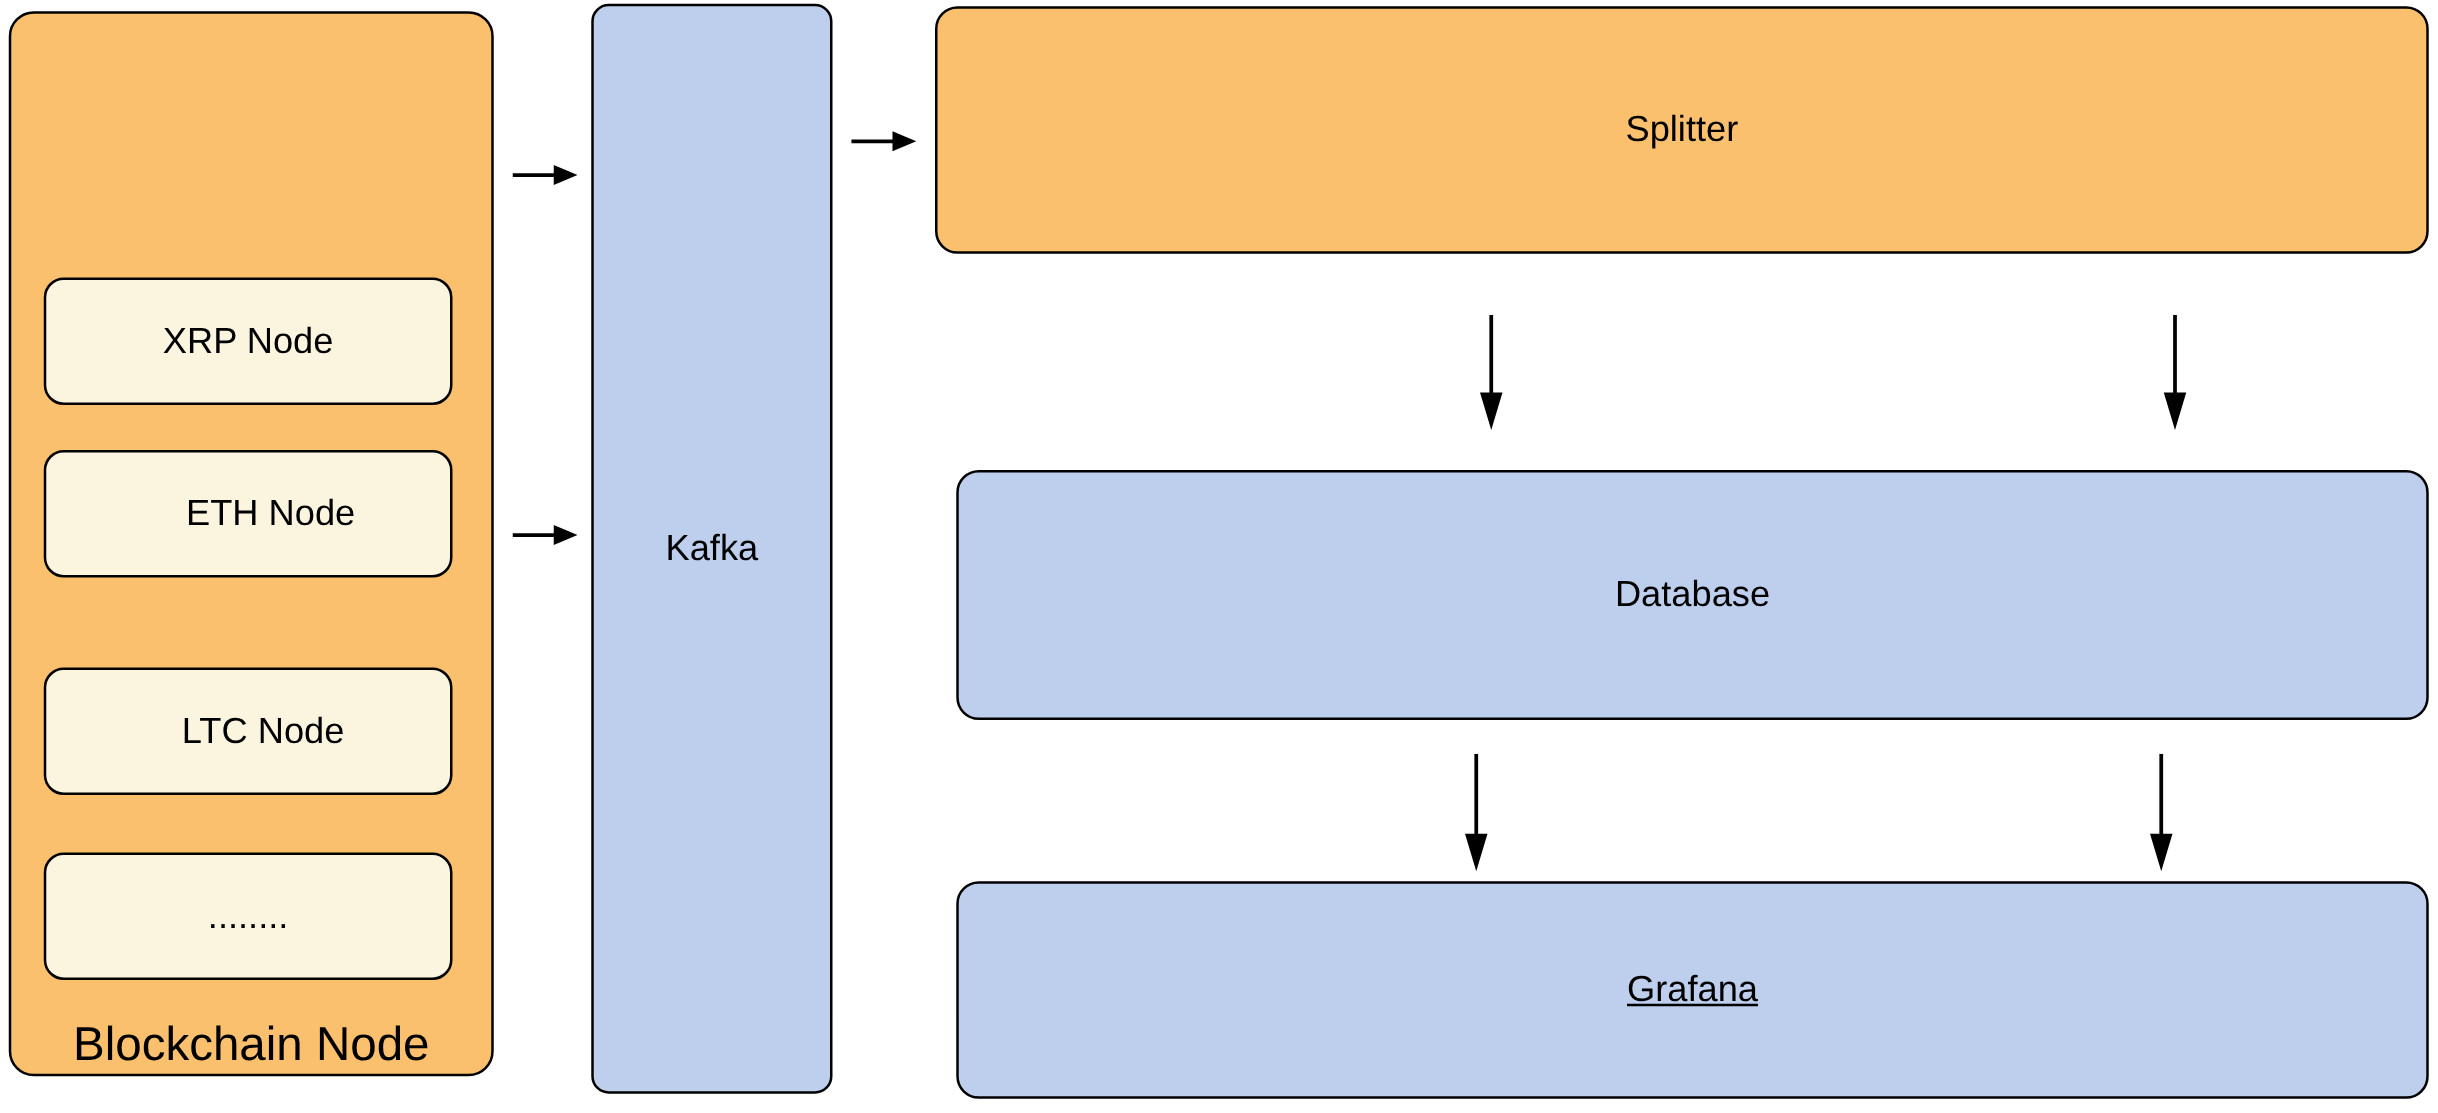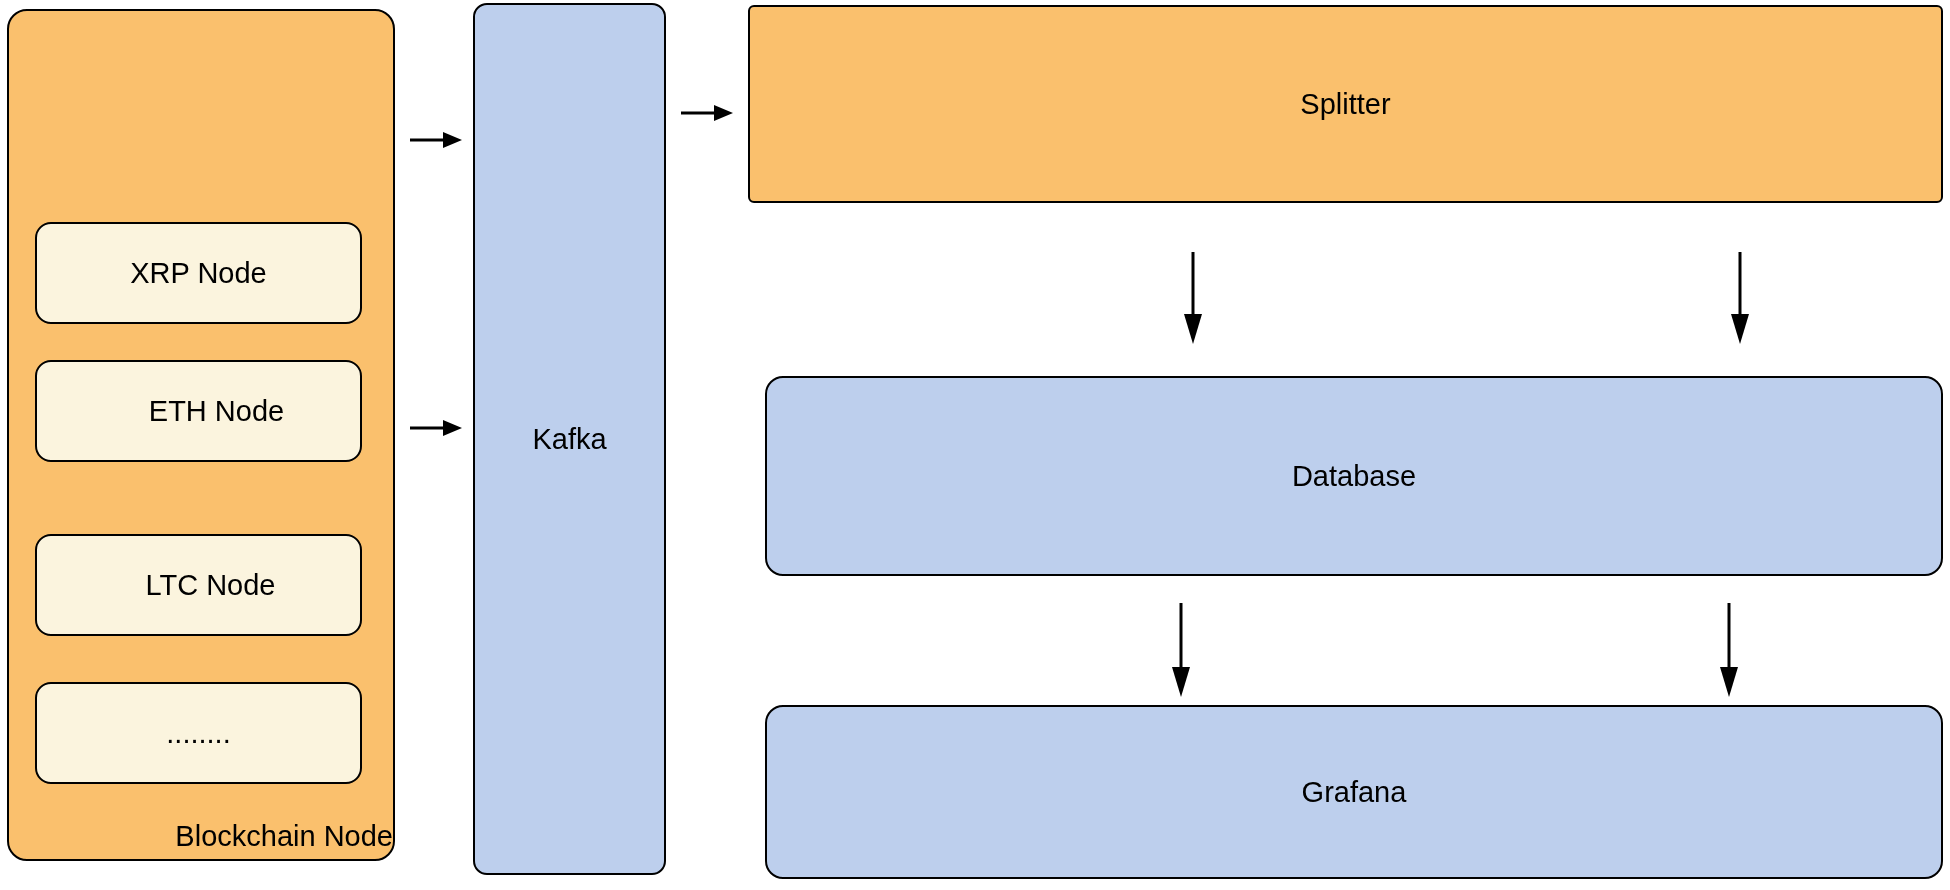--- a/index.html
+++ b/index.html
@@ -41,48 +41,49 @@
     border-radius: 16px;
   }
   .node-btc  { top: 53px; }
   .node-xrp  { top: 211px; }
   .node-eth  { top: 349px; padding-left: 36px; }
   .node-ltc  { top: 523px; padding-left: 24px; }
   .node-more { top: 671px; }
   .group-label {
     position: absolute;
     left: 0; right: 0; bottom: 6px;
-    text-align: right;
-    font-size: 29px;
+    text-align: center;
+    font-size: 38px;
     line-height: 34px;
     color: var(--text, #000);
   }
   .kafka-box {
     left: 473px; top: 3px;
     width: 193px; height: 872px;
     background: var(--blue-fill, #BDCFED);
     border-radius: 14px;
   }
   .splitter-box {
     left: 748px; top: 5px;
     width: 1195px; height: 198px;
     background: var(--group-fill, #FAC06D);
-    border-radius: 6px;
+    border-radius: 18px;
   }
   .database-box {
     left: 765px; top: 376px;
     width: 1178px; height: 200px;
     background: var(--blue-fill, #BDCFED);
     border-radius: 18px;
   }
   .grafana-box {
     left: 765px; top: 705px;
     width: 1178px; height: 174px;
     background: var(--blue-fill, #BDCFED);
     border-radius: 18px;
+    text-decoration: underline;
   }
   .arrow {
     position: absolute;
     display: block;
   }
   .arrow line    { stroke: var(--stroke, #000); stroke-width: 3; }
   .arrow polygon { fill: var(--stroke, #000); }
   .h-arrow-1 { left: 410px; top: 130px; }
   .h-arrow-2 { left: 410px; top: 418px; }
   .h-arrow-3 { left: 681px; top: 103px; }

